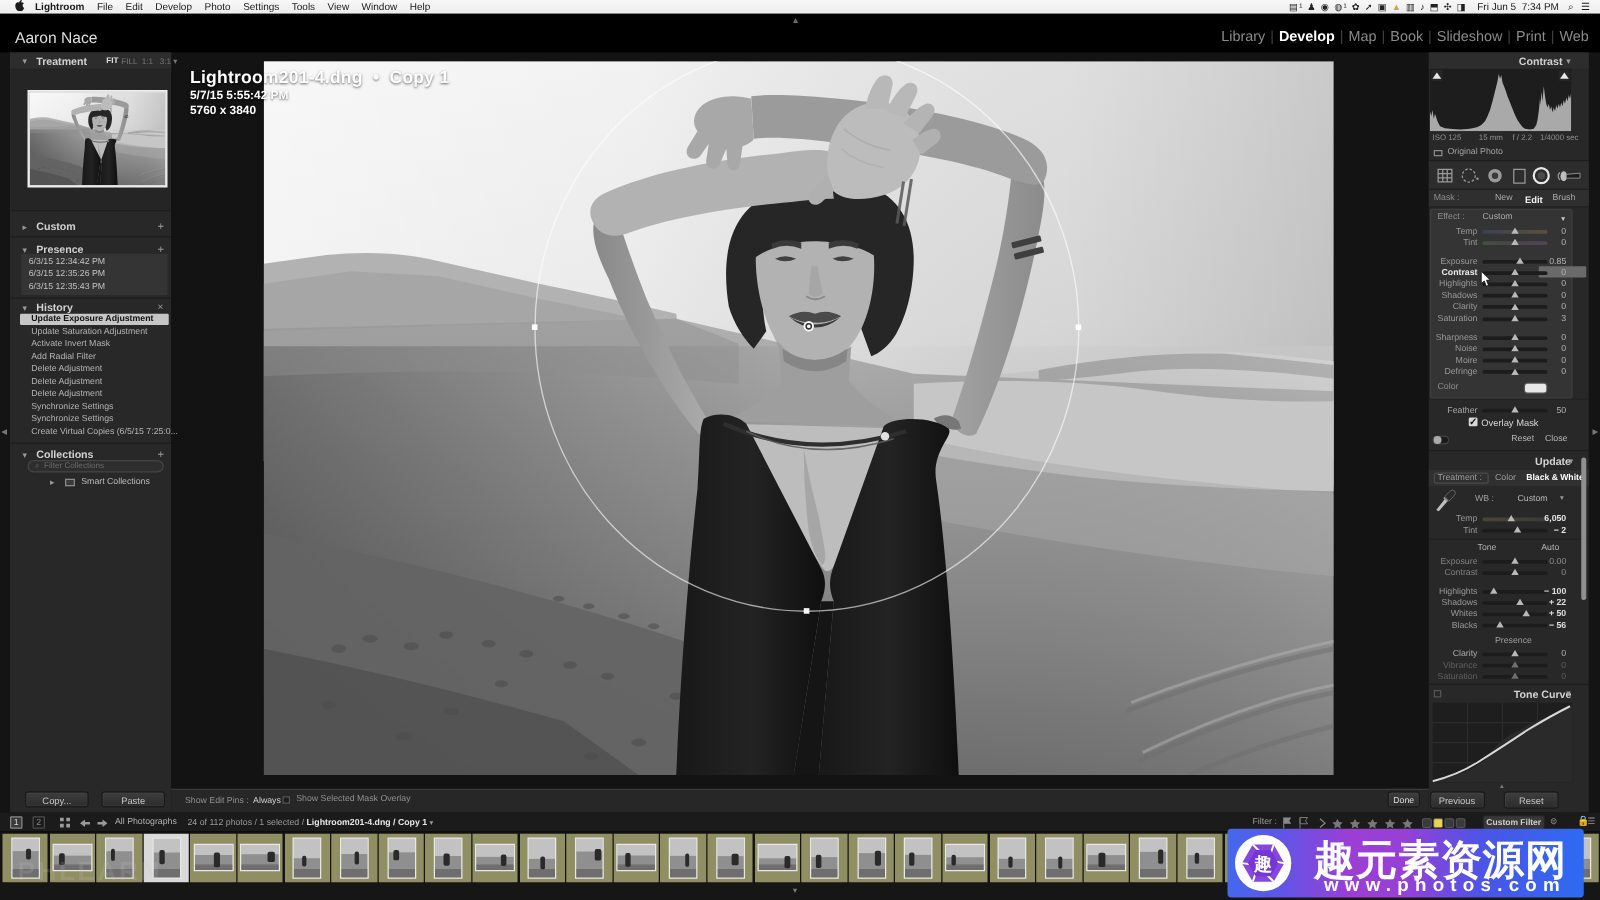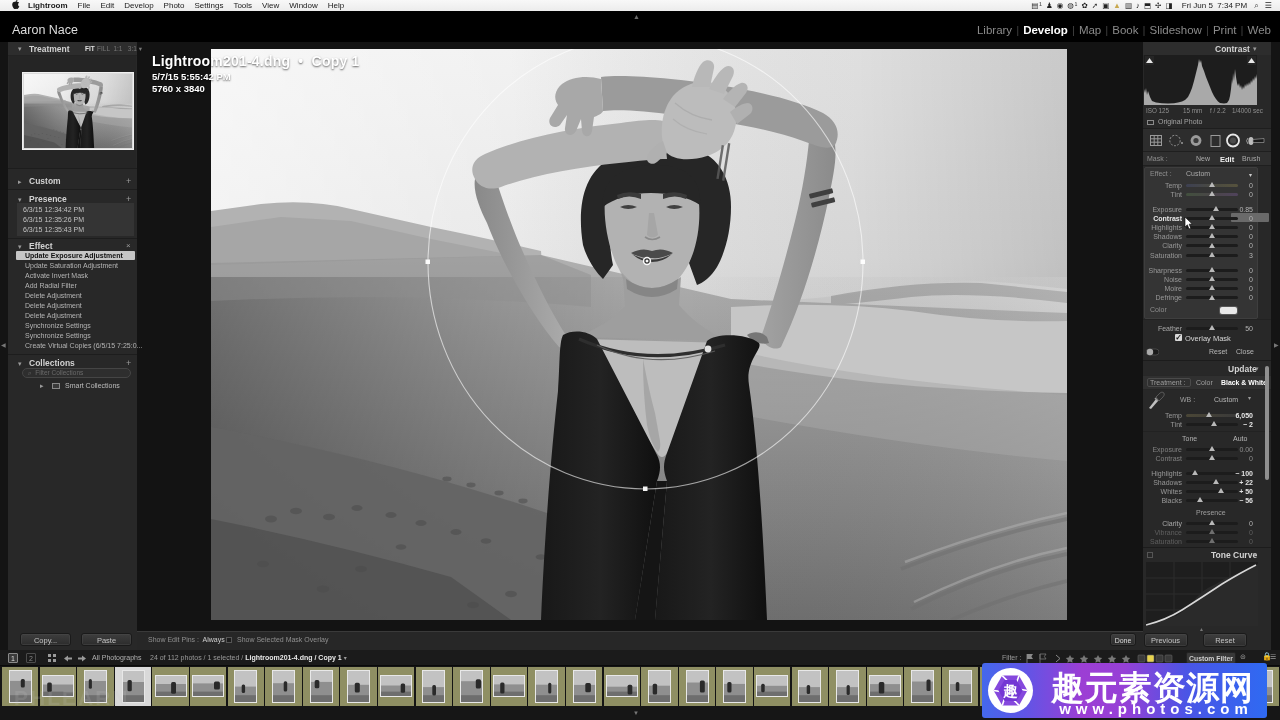--- a/index.html
+++ b/index.html
@@ -525,21 +525,21 @@
 <div class="abs" style="left:29px;top:194px;font-size:8.5px;font-weight:bold;color:#d2d2d2">Presence</div>
 <div class="abs" style="left:126px;top:194px;font-size:9px;color:#9a9a9a">+</div>
 <div class="abs" style="left:17px;top:203px;width:117px;height:33px;background:#343434">
 <div style="font-size:7px;color:#c2c2c2;padding:3px 0 0 6px">6/3/15 12:34:42 PM</div>
 <div style="font-size:7px;color:#c2c2c2;padding:3.2px 0 0 6px">6/3/15 12:35:26 PM</div>
 <div style="font-size:7px;color:#c2c2c2;padding:3.2px 0 0 6px">6/3/15 12:35:43 PM</div>
 </div>
 
 <div class="abs" style="left:8px;top:238px;width:129px;height:1px;background:#1d1d1d"></div>
 <div class="abs" style="left:18px;top:243px;font-size:7px;color:#9a9a9a">▾</div>
-<div class="abs" style="left:29px;top:241px;font-size:8.5px;font-weight:bold;color:#d2d2d2">Effect</div>
+<div class="abs" style="left:29px;top:241px;font-size:8.5px;font-weight:bold;color:#d2d2d2">History</div>
 <div class="abs" style="left:126px;top:241px;font-size:8px;color:#9a9a9a">×</div>
 <div class="abs" style="left:16px;top:251px;width:119px;height:8.8px;background:#c6c6c6;border-radius:1px">
       <div style="font-size:7px;font-weight:bold;color:#111;padding:1px 0 0 9px;white-space:nowrap">Update Exposure Adjustment</div>
     </div>
 <div class="abs" style="left:25px;top:261.5px;font-size:7px;color:#b4b4b4;white-space:nowrap">Update Saturation Adjustment</div>
 <div class="abs" style="left:25px;top:271.6px;font-size:7px;color:#b4b4b4;white-space:nowrap">Activate Invert Mask</div>
 <div class="abs" style="left:25px;top:281.7px;font-size:7px;color:#b4b4b4;white-space:nowrap">Add Radial Filter</div>
 <div class="abs" style="left:25px;top:291.8px;font-size:7px;color:#b4b4b4;white-space:nowrap">Delete Adjustment</div>
 <div class="abs" style="left:25px;top:301.9px;font-size:7px;color:#b4b4b4;white-space:nowrap">Delete Adjustment</div>
 <div class="abs" style="left:25px;top:312px;font-size:7px;color:#b4b4b4;white-space:nowrap">Delete Adjustment</div>

